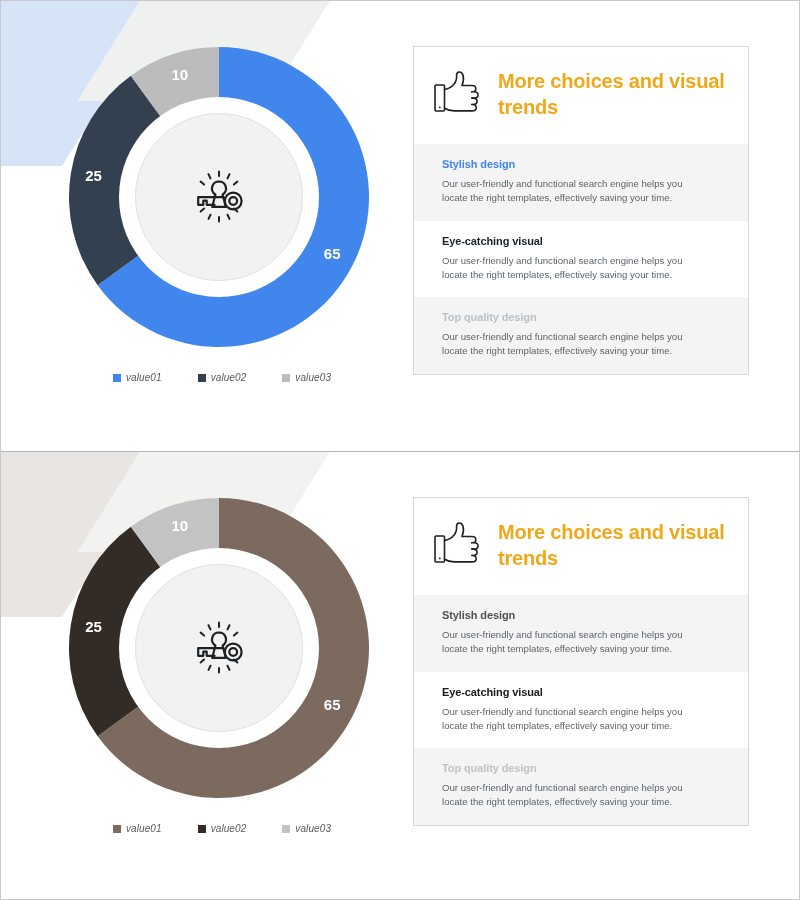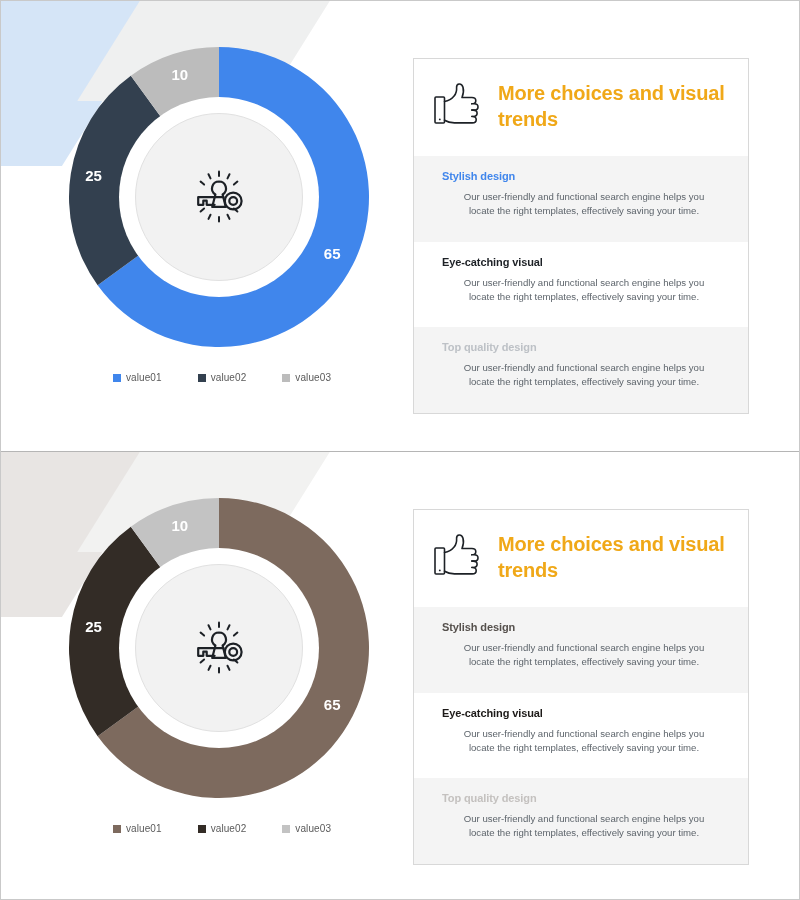--- a/index.html
+++ b/index.html
@@ -122,27 +122,28 @@
   }
   .legend-swatch {
     width: 8px;
     height: 8px;
     display: inline-block;
   }
   .legend-label {
     font-size: 10px;
     color: #5a5a5a;
     letter-spacing: .1px;
+    font-style: italic;
   }
 
   
   .panel {
     position: absolute;
     left: 412px;
-    top: 57px;
+    top: 45px;
     width: 336px;
     border: 1px solid #d8d8d8;
     box-sizing: border-box;
     background: #ffffff;
   }
   .panel-head {
     display: flex;
     align-items: center;
     gap: 14px;
     padding: 21px 22px 23px 18px;
@@ -162,23 +163,22 @@
   .row-title {
     font-size: 11px;
     font-weight: bold;
     letter-spacing: -.1px;
     margin: 0 0 7px 0;
   }
   .row-body {
     font-size: 9.6px;
     line-height: 1.45;
     color: #5d646b;
-    margin: 8px;
+    margin: 0;
     max-width: 268px;
-    text-align: center;
   }
 </style>
 </head>
 <body>
 
 <div class="page">
   <div class="slide slide--top">
   <div class="deco">
     <div class="deco-band band-a" style="background: rgb(213, 229, 247);"></div>
     <div class="deco-band band-b" style="background: rgb(239, 240, 240);"></div>

